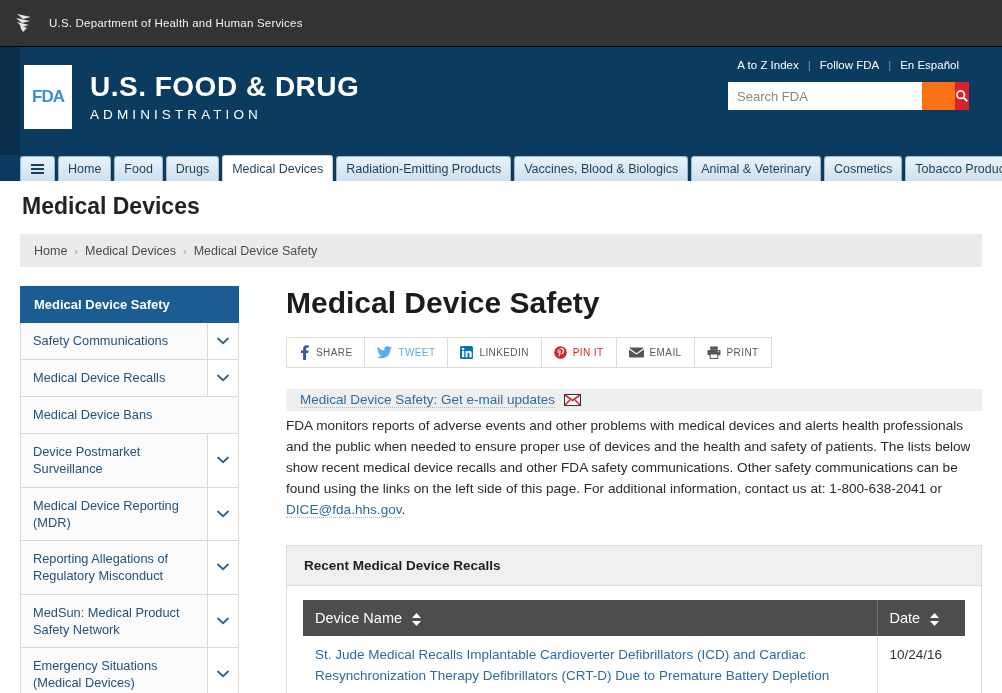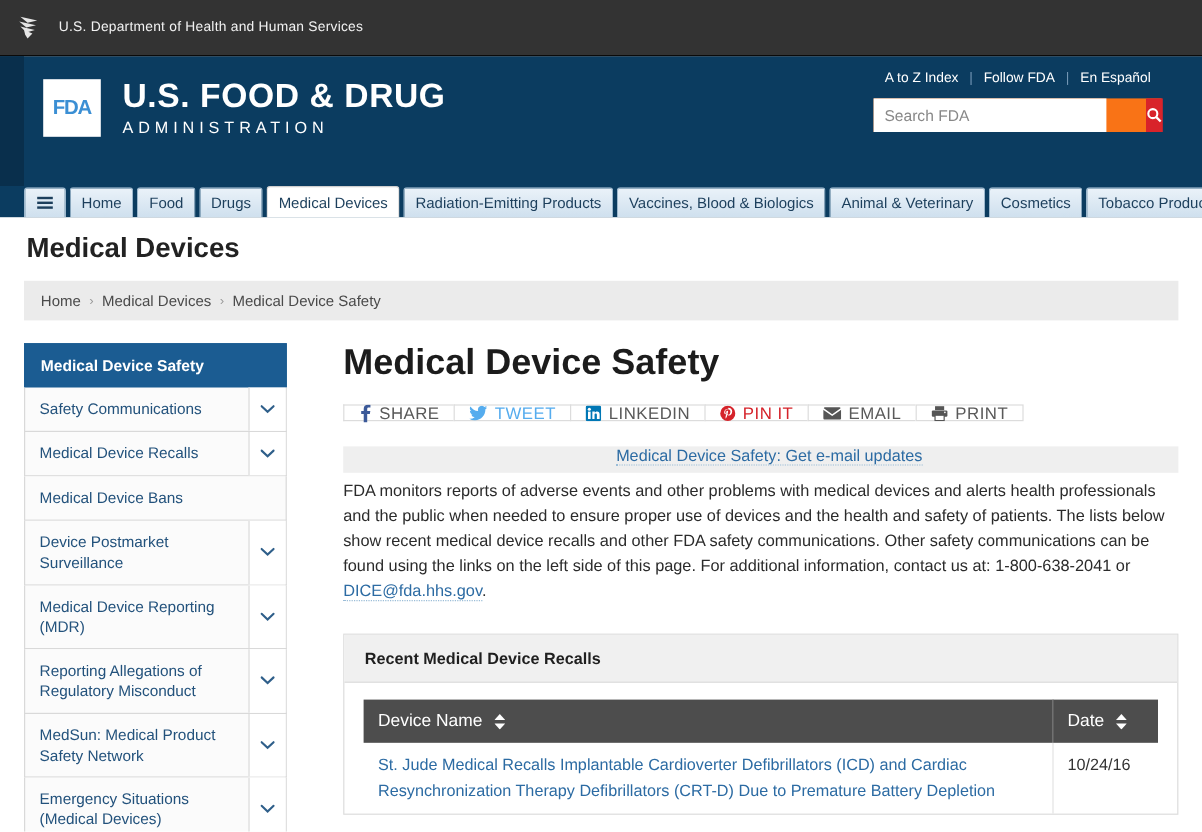--- a/index.html
+++ b/index.html
@@ -43,25 +43,25 @@
     position:absolute; left:-20px; top:0; bottom:0; width:20px;
     background:#092f4c;
   }
   .fda-brand {
     display: flex;
     align-items: center;
     margin-top: 18px;
     margin-left: 0px;
   }
   .fda-logobox {
-    width: 48px; height: 48px;
+    width: 48px; height: 64px;
     background: #ffffff;
     display: flex; align-items: center; justify-content: center;
     flex: none;
-    margin-left: 16px;
+    margin-left: 4px;
   }
   .fda-logobox .fdatext {
     color: #3b8fd4;
     font-size: 17px;
     font-weight: bold;
     letter-spacing: -1px;
     font-family: "Liberation Sans", sans-serif;
   }
   .fda-titles { margin-left: 18px; color: #fff; }
   .fda-title-main {
@@ -231,44 +231,43 @@
     margin: 0 0 17px 0;
     font-size: 30px;
     font-weight: bold;
     color: #1c1c1c;
   }
 
   .share-row { display: flex; margin-bottom: 21px; }
   .share-btn {
     border: 1px solid #dcdcdc;
     border-right: none;
-    height: 14px;
+    height: 31px;
     display: flex;
     align-items: center;
     gap: 6px;
     padding: 0 12px;
-    font-size: 14px;
+    font-size: 10px;
     letter-spacing: .4px;
     color: #595959;
     background: #fff;
     cursor: pointer;
     white-space: nowrap;
   }
   .share-btn:last-child { border-right: 1px solid #dcdcdc; }
   .share-btn .ico { display: flex; align-items: center; }
 
   .email-bar {
     background: #efefef;
     height: 22px;
     display: flex;
     align-items: center;
     padding-left: 14px;
     gap: 9px;
     width: 100%;
-    flex-direction: column;
   }
   .email-bar a {
     color: #2c6ba3;
     font-size: 13.5px;
     text-decoration: none;
     border-bottom: 1px dotted #9bbdd8;
   }
   .env-ico { display: block; }
 
   .intro-p {

